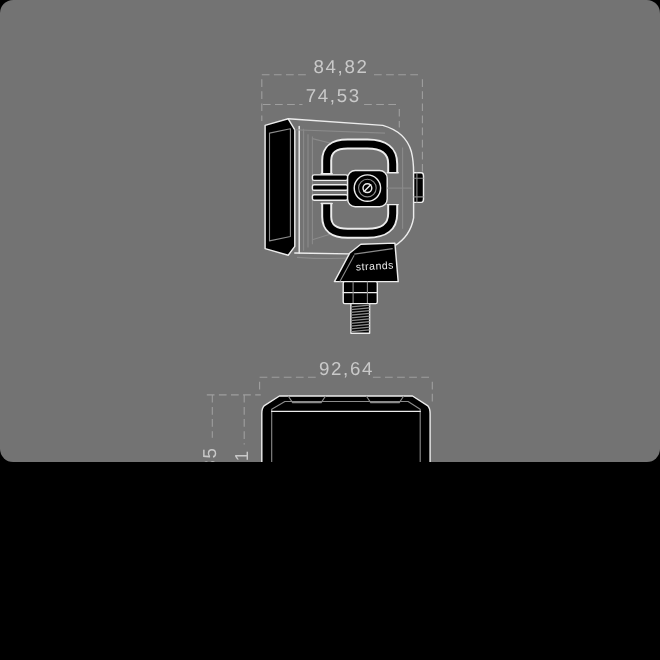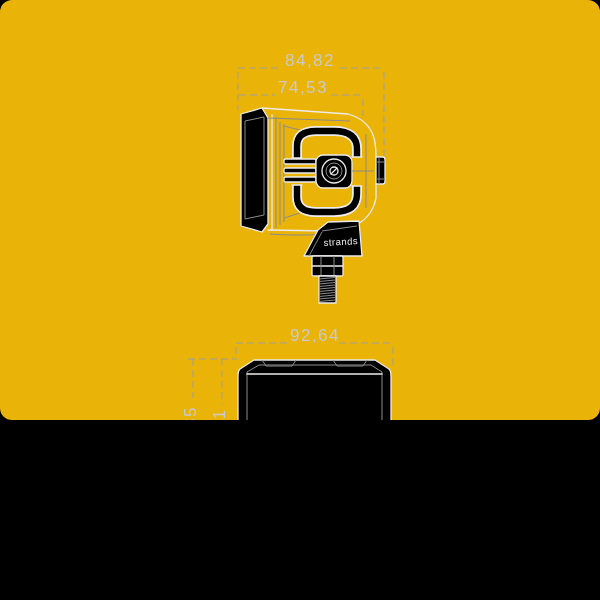--- a/index.html
+++ b/index.html
@@ -1,16 +1,16 @@
 <!DOCTYPE html>
 <html><head>
 <meta charset="utf-8">
 <style>
   html,body{margin:0;padding:0;background:#000;}
-  .stage{position:relative;width:600px;height:420px;background:#eab308;overflow:hidden;
+  .stage{position:relative;width:600px;height:420px;background:#737373;overflow:hidden;
          font-family:"Liberation Sans",sans-serif;border-radius:12px;}
   svg{display:block;}
   .dim-line{stroke:#9f9f9f;stroke-width:1;stroke-dasharray:7 4;fill:none;}
   .dim-text{fill:#c9c9c9;font-family:"Liberation Sans",sans-serif;font-size:17px;letter-spacing:1.5px;}
   .main{stroke:#ececec;stroke-width:1.3;fill:none;stroke-linejoin:round;stroke-linecap:round;}
   .mainf{stroke:#ececec;stroke-width:1.3;fill:#000;stroke-linejoin:round;}
   .sec{stroke:#8b8b8b;stroke-width:1;fill:none;stroke-linejoin:round;}
   .secf{stroke:#8b8b8b;stroke-width:1;fill:#000;}
   .hook-outer{stroke:#ececec;stroke-width:10;fill:none;stroke-linejoin:round;}
   .hook-inner{stroke:#000;stroke-width:6.4;fill:none;stroke-linejoin:round;}

